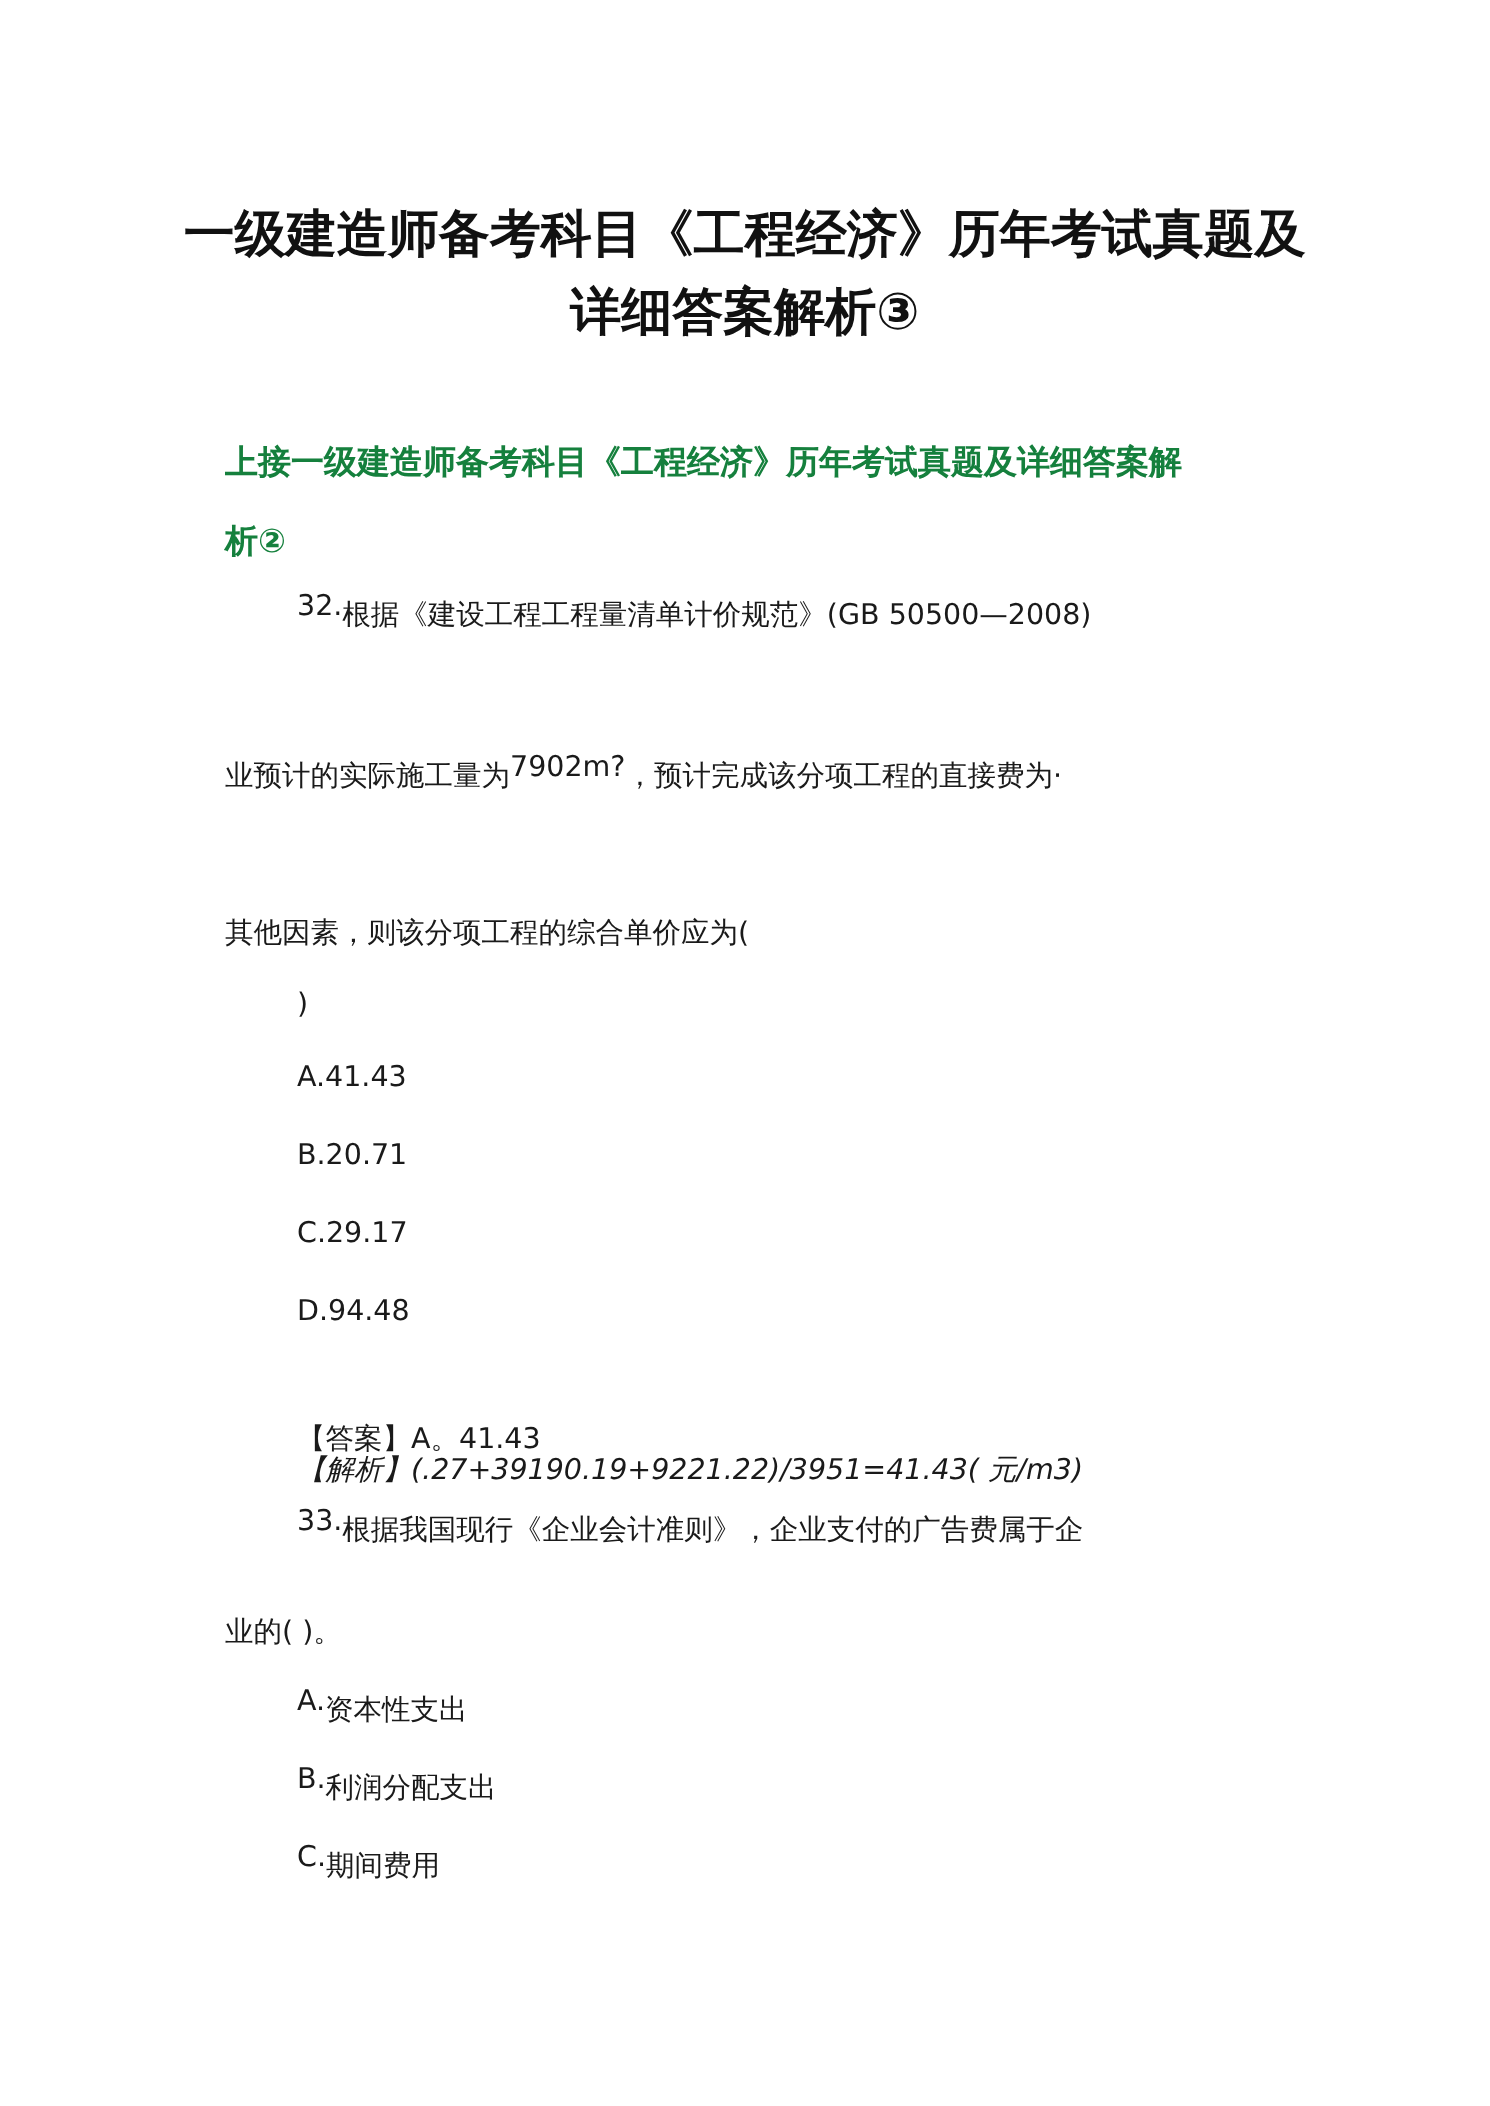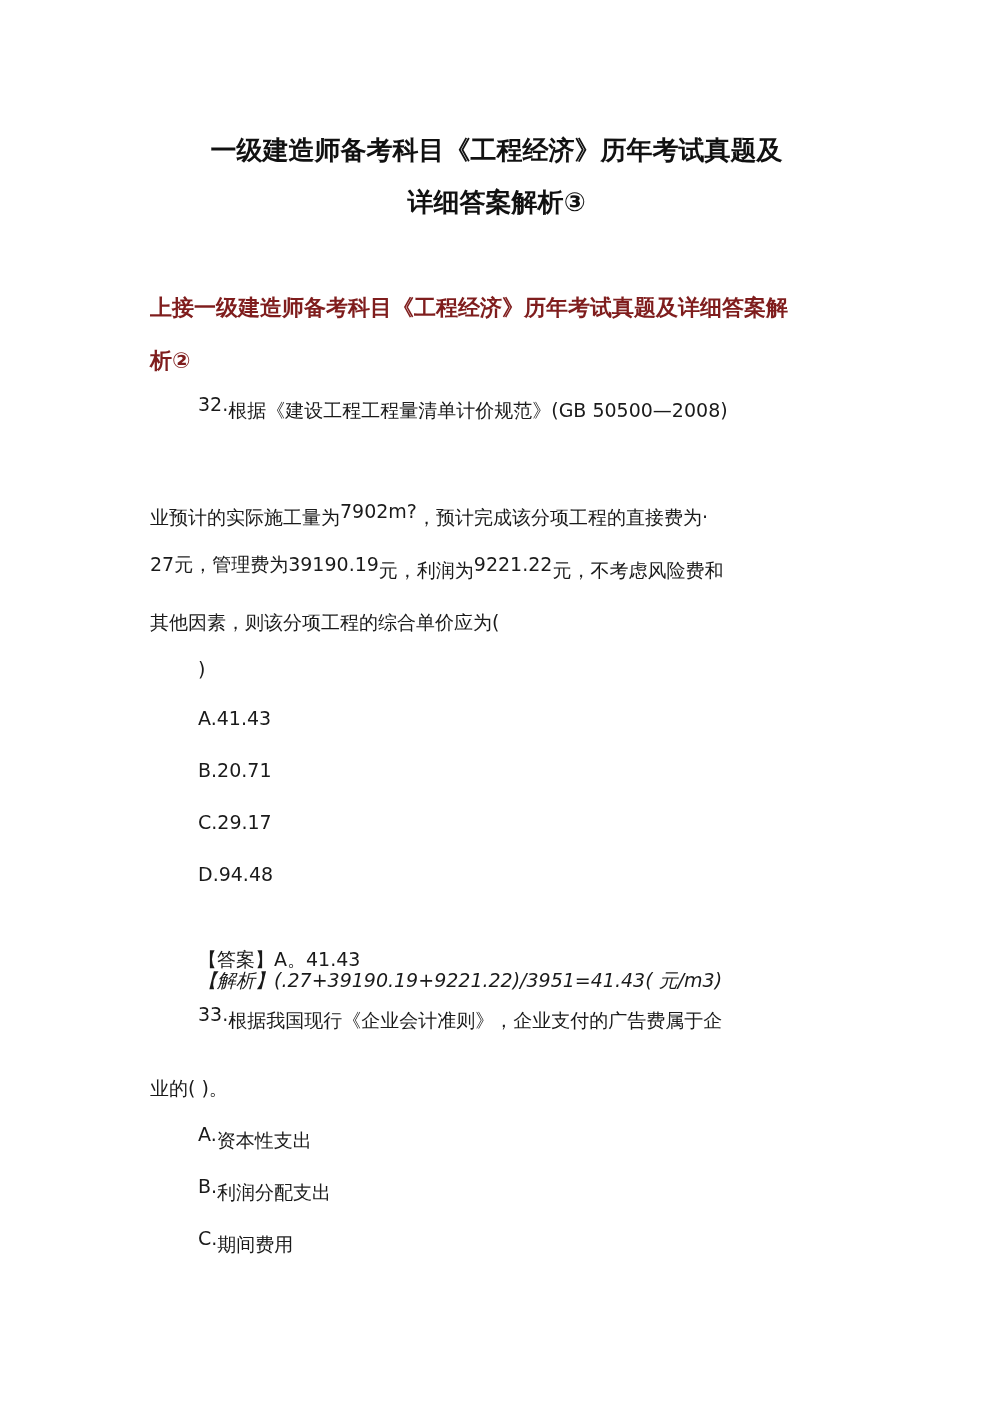--- a/index.html
+++ b/index.html
@@ -20,34 +20,34 @@
       left: 0; top: 0;
       width: 993px; height: 1404px;
       background: #ffffff;
     }
     .title {
       position: absolute;
       left: 0;
       width: 993px;
       text-align: center;
       font-weight: bold;
-      font-size: 26px;
+      font-size: 34px;
       color: #111111;
       letter-spacing: 0px;
       white-space: nowrap;
     }
     .title.l1 { top: 133px; }
     .title.l2 { top: 185px; }
 
     .red {
       position: absolute;
       left: 150px;
       font-weight: bold;
       font-size: 22px;
-      color: #7f1d1d;
+      color: #15803d;
       white-space: nowrap;
     }
     .red.l1 { top: 293px; }
     .red.l2 { top: 346px; }
 
     .line {
       position: absolute;
       font-size: 19px;
       color: #1a1a1a;
       white-space: nowrap;
@@ -69,21 +69,20 @@
   <div class="title l2">详细答案解析③</div>
 
   <div class="red l1">上接一级建造师备考科目《工程经济》历年考试真题及详细答案解</div>
   <div class="red l2">析②</div>
 
   <div class="line ind" style="top:396px;"><span class="sup">32.</span><span>根据《建设工程工程量清单计价规范》(GB 50500—2008)</span></div>
 
 
   <div class="line flush" style="top:503px;"><span>业预计的实际施工量为</span><span class="sup">7902m?</span><span>，预计完成该分项工程的直接费为·</span></div>
 
-  <div class="line flush" style="top:556px;"><span class="sup">27元，管理费为</span><span class="sup">39190.19</span><span>元，利润为</span><span class="sup">9221.22</span><span>元，不考虑风险费和</span></div>
 
   <div class="line flush" style="top:608px;">其他因素，则该分项工程的综合单价应为(</div>
 
   <div class="line ind" style="top:655px;">)</div>
 
   <div class="line ind" style="top:704px;"><span>A.</span><span>41.43</span></div>
   <div class="line ind" style="top:756px;"><span>B.</span><span>20.71</span></div>
   <div class="line ind" style="top:808px;"><span>C.</span><span>29.17</span></div>
   <div class="line ind" style="top:860px;"><span>D.</span><span>94.48</span></div>
 

